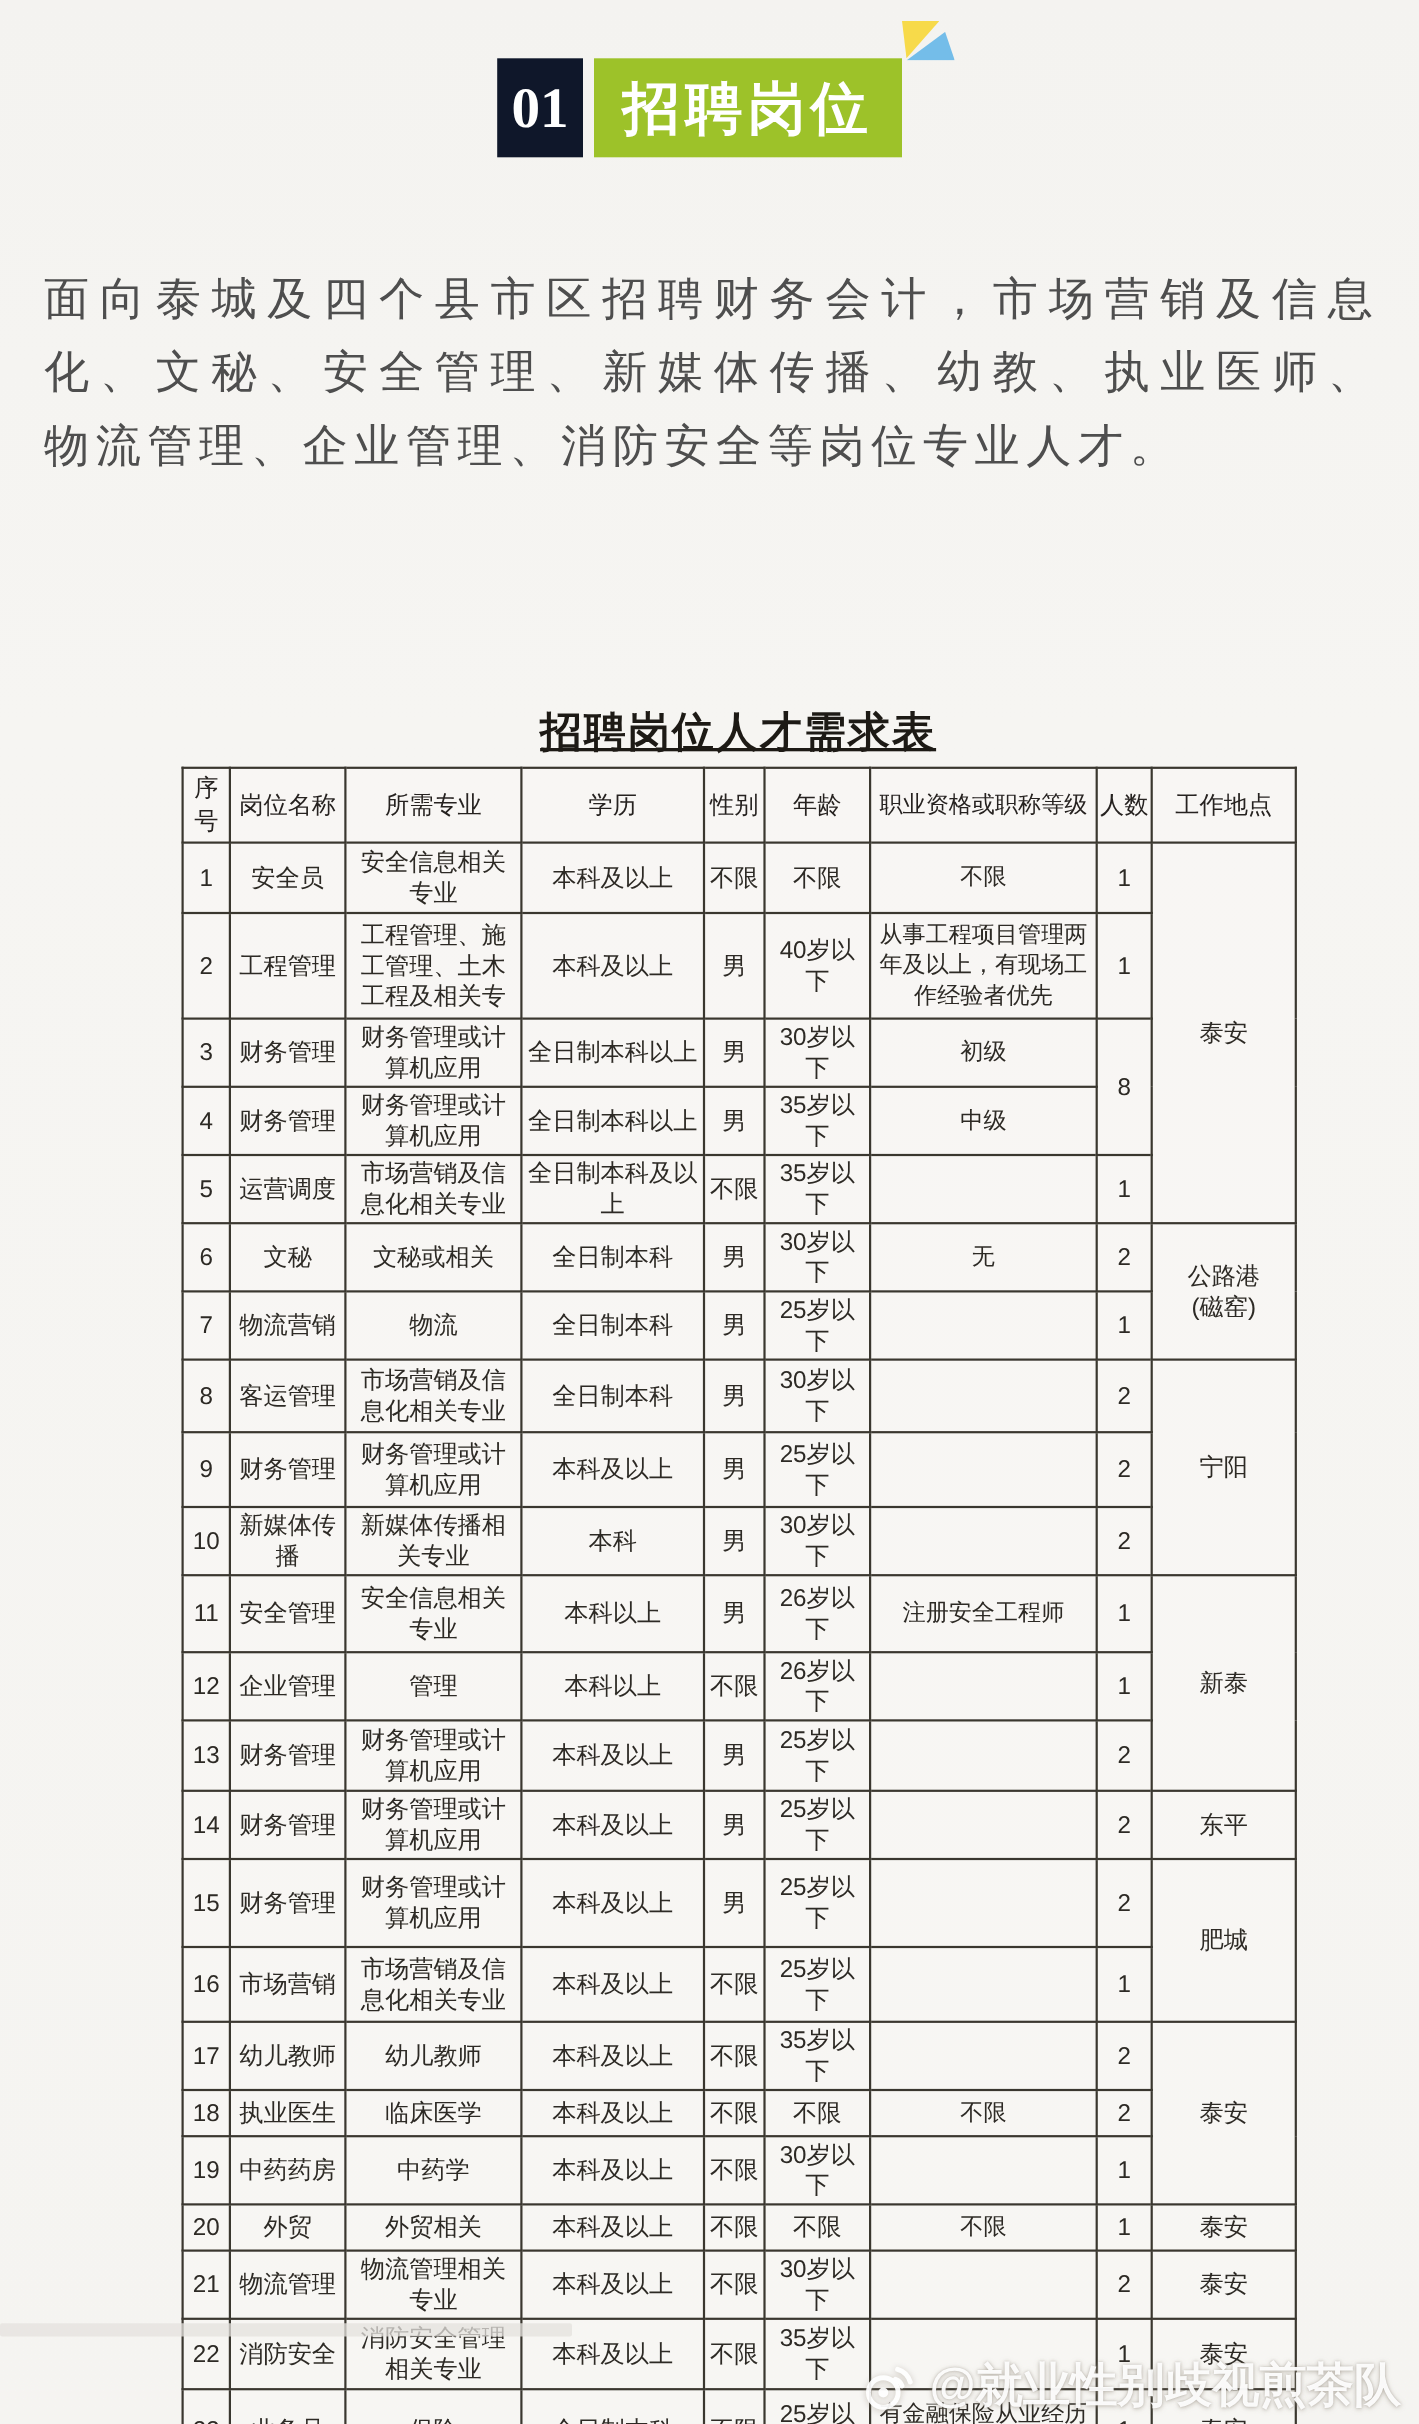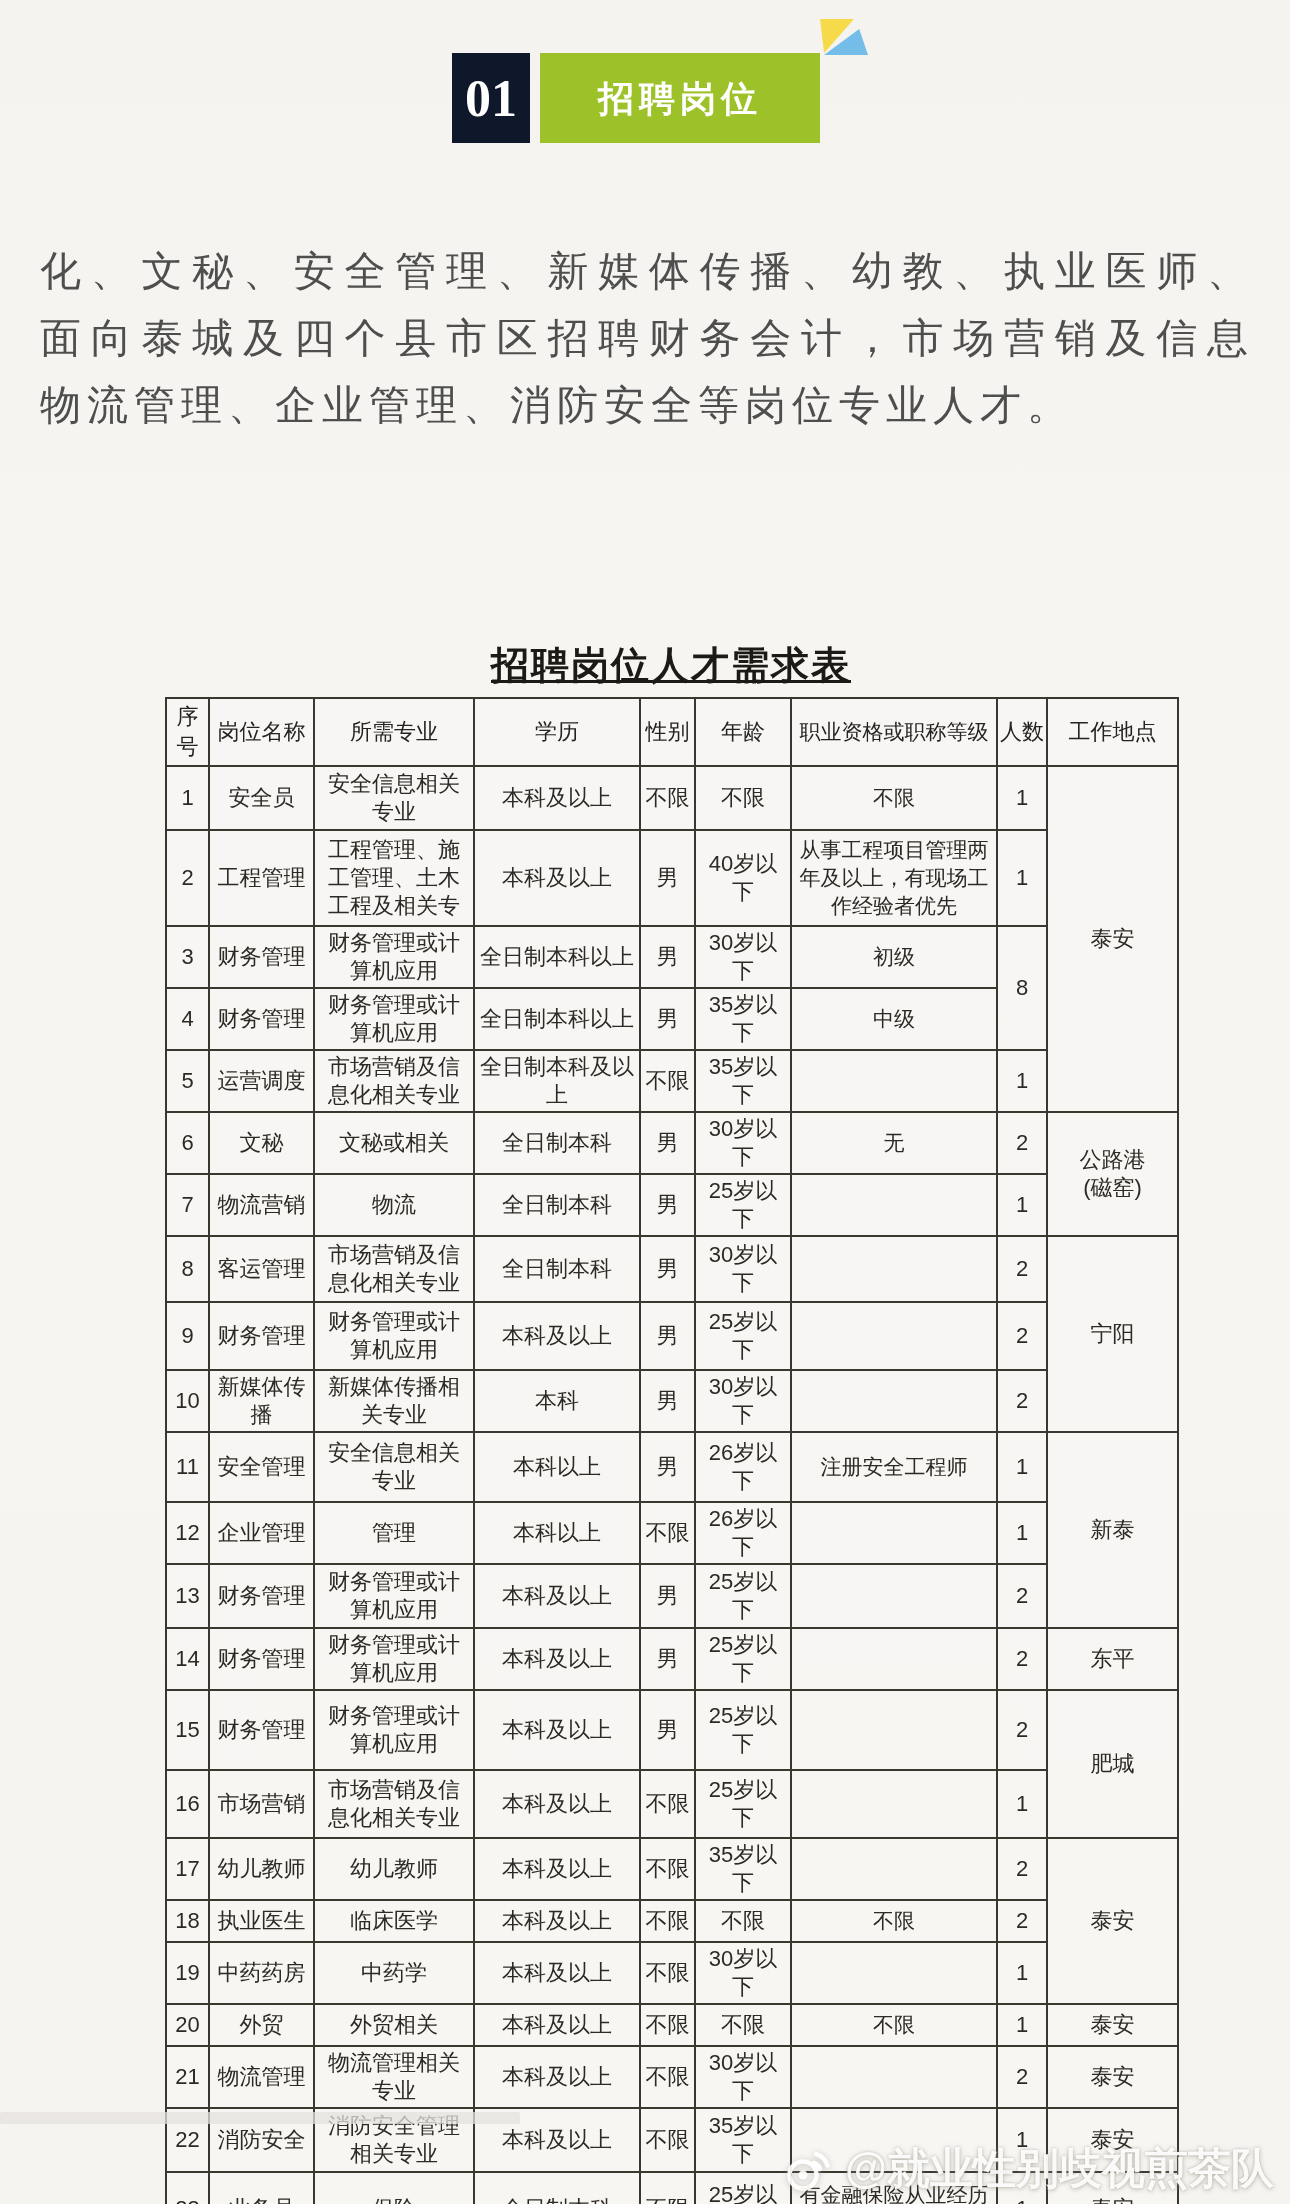--- a/index.html
+++ b/index.html
@@ -12,21 +12,21 @@
   
   .badge-num{
     position:absolute;left:452px;top:53px;width:78px;height:90px;
     background:#0f172a;color:#fff;text-align:center;line-height:92px;
     font-family:"Liberation Serif","DejaVu Serif",serif;
     font-size:52px;font-weight:700;
   }
   .badge-title{
     position:absolute;left:540px;top:53px;width:280px;height:90px;
     background:#9dc229;color:#fff;text-align:center;line-height:92px;
-    font-size:36px;font-weight:700;letter-spacing:5px;
+    font-size:52px;font-weight:700;letter-spacing:5px;
   }
   .tri{position:absolute;}
   .tri-yellow{
     left:820px;top:19px;width:34px;height:34px;background:#f7da4a;
     clip-path:polygon(0 0,100% 0,12% 100%);
   }
   .tri-blue{
     left:824px;top:29px;width:44px;height:26px;background:#74bde9;
     clip-path:polygon(80% 0,100% 100%,0 100%);
   }
@@ -74,22 +74,22 @@
 <body>
 
 <div>
   <div class="badge-num">01</div>
   <div class="badge-title">招聘岗位</div>
   <div class="tri tri-yellow"></div>
   <div class="tri tri-blue"></div>
 </div>
 
 <div class="intro">
+  <div class="intro-line jfull">面向泰城及四个县市区招聘财务会计，市场营销及信息</div>
   <div class="intro-line jfull">化、文秘、安全管理、新媒体传播、幼教、执业医师、</div>
-  <div class="intro-line jfull">面向泰城及四个县市区招聘财务会计，市场营销及信息</div>
   <div class="intro-line">物流管理、企业管理、消防安全等岗位专业人才。</div>
 </div>
 
 <div class="table-title">招聘岗位人才需求表</div>
 
 <table class="req">
   <colgroup>
     <col style="width:43px">
       <col style="width:105px">
       <col style="width:160px">

